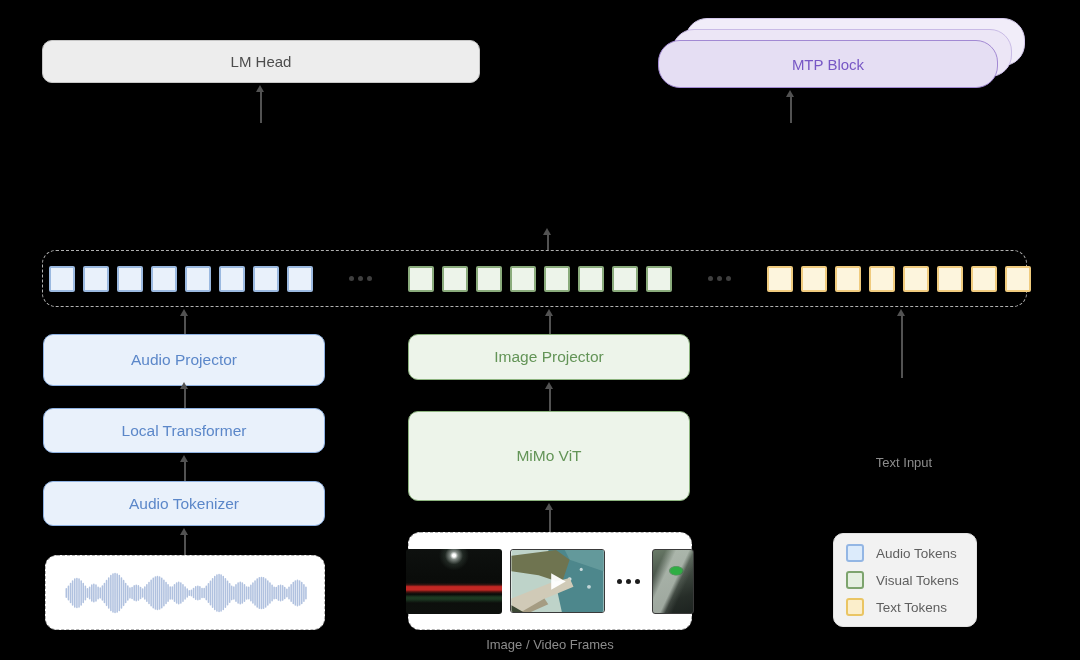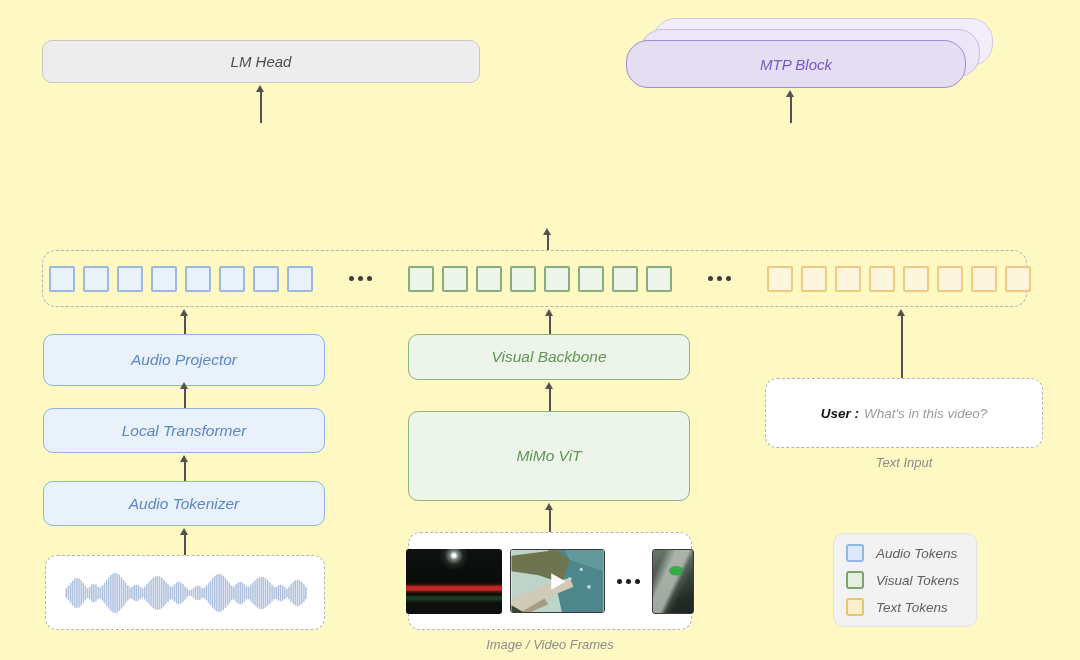--- a/index.html
+++ b/index.html
@@ -1,27 +1,27 @@
 <!DOCTYPE html>
 <html><head>
 <meta charset="utf-8">
 <style>
   * { margin:0; padding:0; box-sizing:border-box; }
   html,body { background:#ffffff; }
   body { font-family:"Liberation Sans", sans-serif; }
-  .canvas { position:relative; width:1080px; height:660px; background:#fef9c3; overflow:hidden;font-style:italic; }
+  .canvas { position:relative; width:1080px; height:660px; background:#000000; overflow:hidden; }
 
   
   .node { position:absolute; display:flex; align-items:center; justify-content:center; }
 
   .lm-head { left:42px; top:40px; width:438px; height:43px;
     background:#ededed; border:1.5px solid #c6c6c6; border-radius:10px;
     color:#4d4d4d; font-size:15px; }
 
-  .mtp-card { position:absolute; border-radius:22px; }
+  .mtp-card { position:absolute; border-radius:22px;margin-left:32px; }
   .mtp-ghost2 { left:653px; top:18px; width:340px; height:48px; background:#f1edf9; border:1.5px solid #d3c8ec; }
   .mtp-ghost1 { left:640px; top:29px; width:340px; height:48px; background:#ece6f6; border:1.5px solid #c9bbe6; }
   .mtp-front { left:626px; top:40px; width:340px; height:48px; background:#e5def3; border:1.5px solid #a289d3;
     display:flex; align-items:center; justify-content:center; color:#7757c5; font-size:15px; }
 
   .backbone { left:42px; top:123px; width:985px; height:104px;
     background:#fdf3ea; border:2.5px solid #f4701c; border-radius:12px;
     color:#f9690e; font-size:42px; font-weight:600; letter-spacing:0.5px; }
 
   
@@ -154,21 +154,21 @@
     <span>Audio Tokenizer</span>
   </div>
 
   <div class="dashed-box wave-box">
     <svg class="wave-svg" width="256" height="72" viewBox="0 0 260 74">
       <path id="wave-path" fill="none" stroke="#a9bcdc" stroke-width="1.6" stroke-linecap="round" opacity="0.92" d="M8.0 32.6L8.0 41.4M10.2 30.1L10.2 43.9M12.4 27.3L12.4 46.7M14.5 24.7L14.5 49.3M16.7 22.7L16.7 51.3M18.9 22.0L18.9 52.0M21.1 22.7L21.1 51.3M23.3 24.7L23.3 49.3M25.4 27.3L25.4 46.7M27.6 30.1L27.6 43.9M29.8 32.6L29.8 41.4M32.0 31.0L32.0 43.0M34.2 28.9L34.2 45.1M36.3 28.0L36.3 46.0M38.5 28.9L38.5 45.1M40.7 31.0L40.7 43.0M42.9 32.0L42.9 42.0M45.1 29.8L45.1 44.2M47.2 27.2L47.2 46.8M49.4 24.3L49.4 49.7M51.6 21.5L51.6 52.5M53.8 19.1L53.8 54.9M56.0 17.6L56.0 56.4M58.1 17.0L58.1 57.0M60.3 17.6L60.3 56.4M62.5 19.1L62.5 54.9M64.7 21.5L64.7 52.5M66.9 24.3L66.9 49.7M69.0 27.2L69.0 46.8M71.2 29.8L71.2 44.2M73.4 32.0L73.4 42.0M75.6 31.3L75.6 42.7M77.8 29.7L77.8 44.3M79.9 29.0L79.9 45.0M82.1 29.7L82.1 44.3M84.3 31.3L84.3 42.7M86.5 32.8L86.5 41.2M88.7 30.9L88.7 43.1M90.8 28.6L90.8 45.4M93.0 26.2L93.0 47.8M95.2 23.8L95.2 50.2M97.4 21.8L97.4 52.2M99.6 20.5L99.6 53.5M101.7 20.0L101.7 54.0M103.9 20.5L103.9 53.5M106.1 21.8L106.1 52.2M108.3 23.8L108.3 50.2M110.5 26.2L110.5 47.8M112.6 28.6L112.6 45.4M114.8 30.9L114.8 43.1M117.0 30.8L117.0 43.2M119.2 28.5L119.2 45.5M121.4 26.7L121.4 47.3M123.5 26.0L123.5 48.0M125.7 26.7L125.7 47.3M127.9 28.5L127.9 45.5M130.1 30.8L130.1 43.2M132.3 33.0L132.3 41.0M134.4 34.8L134.4 39.2M136.6 34.2L136.6 39.8M138.8 32.4L138.8 41.6M141.0 30.7L141.0 43.3M143.2 30.0L143.2 44.0M145.3 30.7L145.3 43.3M147.5 32.4L147.5 41.6M149.7 32.3L149.7 41.7M151.9 30.2L151.9 43.8M154.1 27.6L154.1 46.4M156.2 24.9L156.2 49.1M158.4 22.3L158.4 51.7M160.6 20.0L160.6 54.0M162.8 18.5L162.8 55.5M165.0 18.0L165.0 56.0M167.1 18.5L167.1 55.5M169.3 20.0L169.3 54.0M171.5 22.3L171.5 51.7M173.7 24.9L173.7 49.1M175.9 27.6L175.9 46.4M178.0 30.2L178.0 43.8M180.2 30.8L180.2 43.2M182.4 28.5L182.4 45.5M184.6 26.7L184.6 47.3M186.8 26.0L186.8 48.0M188.9 26.7L188.9 47.3M191.1 28.5L191.1 45.5M193.3 30.8L193.3 43.2M195.5 31.2L195.5 42.8M197.7 29.1L197.7 44.9M199.8 26.8L199.8 47.2M202.0 24.6L202.0 49.4M204.2 22.7L204.2 51.3M206.4 21.4L206.4 52.6M208.6 21.0L208.6 53.0M210.7 21.4L210.7 52.6M212.9 22.7L212.9 51.3M215.1 24.6L215.1 49.4M217.3 26.8L217.3 47.2M219.5 29.1L219.5 44.9M221.6 31.2L221.6 42.8M223.8 31.3L223.8 42.7M226.0 29.7L226.0 44.3M228.2 29.0L228.2 45.0M230.4 29.7L230.4 44.3M232.5 31.3L232.5 42.7M234.7 33.2L234.7 40.8M236.9 31.0L236.9 43.0M239.1 28.6L239.1 45.4M241.3 26.3L241.3 47.7M243.4 24.6L243.4 49.4M245.6 24.0L245.6 50.0M247.8 24.6L247.8 49.4M250.0 26.3L250.0 47.7M252.2 28.6L252.2 45.4M254.3 31.0L254.3 43.0"></path>
     </svg>
   </div>
 
   <div class="node green-box visual-projector">
-    <span>Visual Backbone</span>
+    <span>Image Projector</span>
   </div>
   <div class="node green-box mimo-vit">
     <span>MiMo ViT</span>
   </div>
 
   <div class="dashed-box frames-box">
     <div class="frame frame1"></div>
     <div class="frame frame2">
       <svg width="93" height="62" viewBox="0 0 95 64">
         <rect x="0" y="0" width="95" height="64" fill="#bed3c9"></rect>
@@ -186,24 +186,20 @@
     </div>
     <span class="dots frame-dots">
         <i></i>
         <i></i>
         <i></i>
       </span>
     <div class="frame frame3"></div>
   </div>
   <div class="caption" style="left:408px; top:637px; width:284px;">Image / Video Frames</div>
 
-  <div class="dashed-box text-box">
-    <span class="user-label">User :</span>
-    <span class="user-msg">What's in this video?</span>
-  </div>
   <div class="caption" style="left:765px; top:455px; width:278px;">Text Input</div>
 
   <div class="legend">
     <div class="legend-row">
       <span class="legend-swatch audio"></span>
       <span class="legend-label">Audio Tokens</span>
     </div>
     <div class="legend-row">
       <span class="legend-swatch visual"></span>
       <span class="legend-label">Visual Tokens</span>

